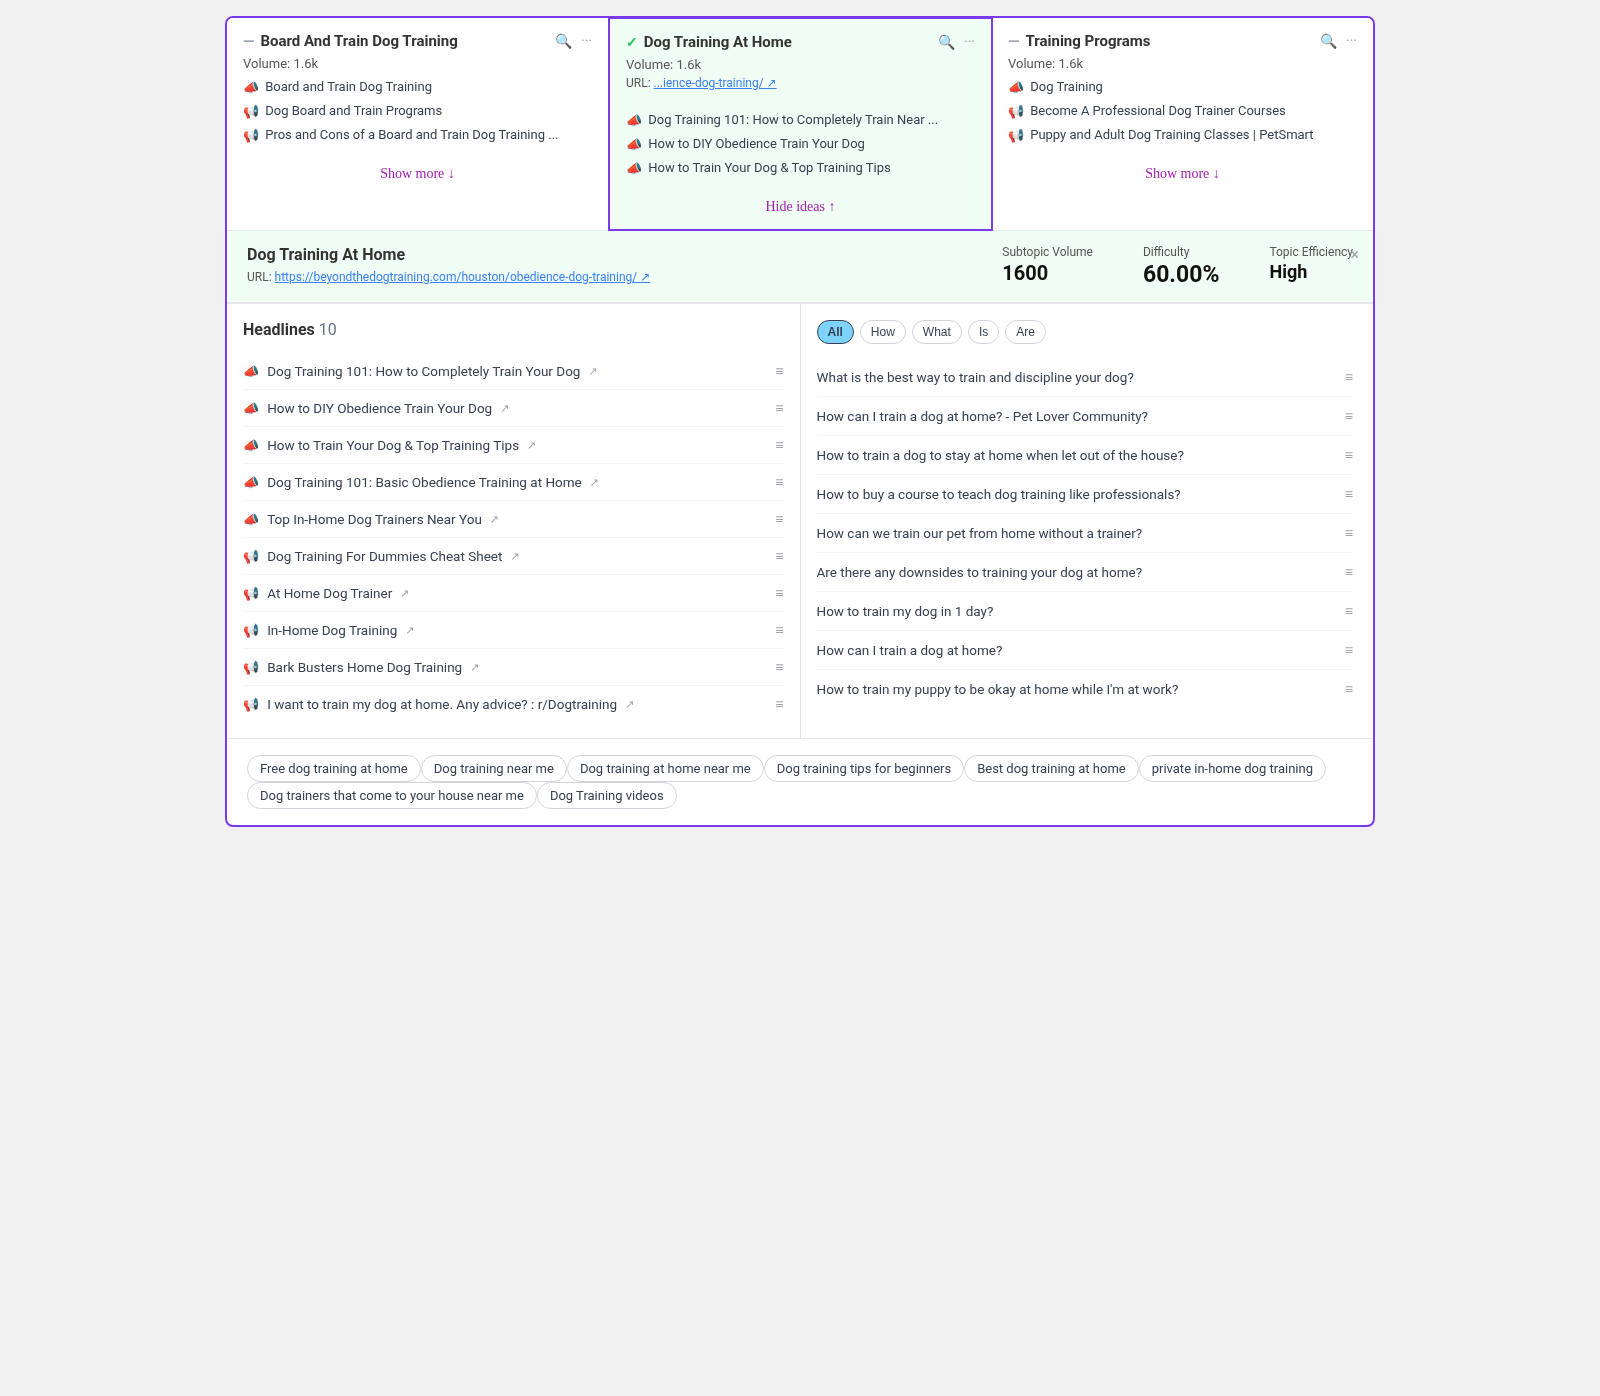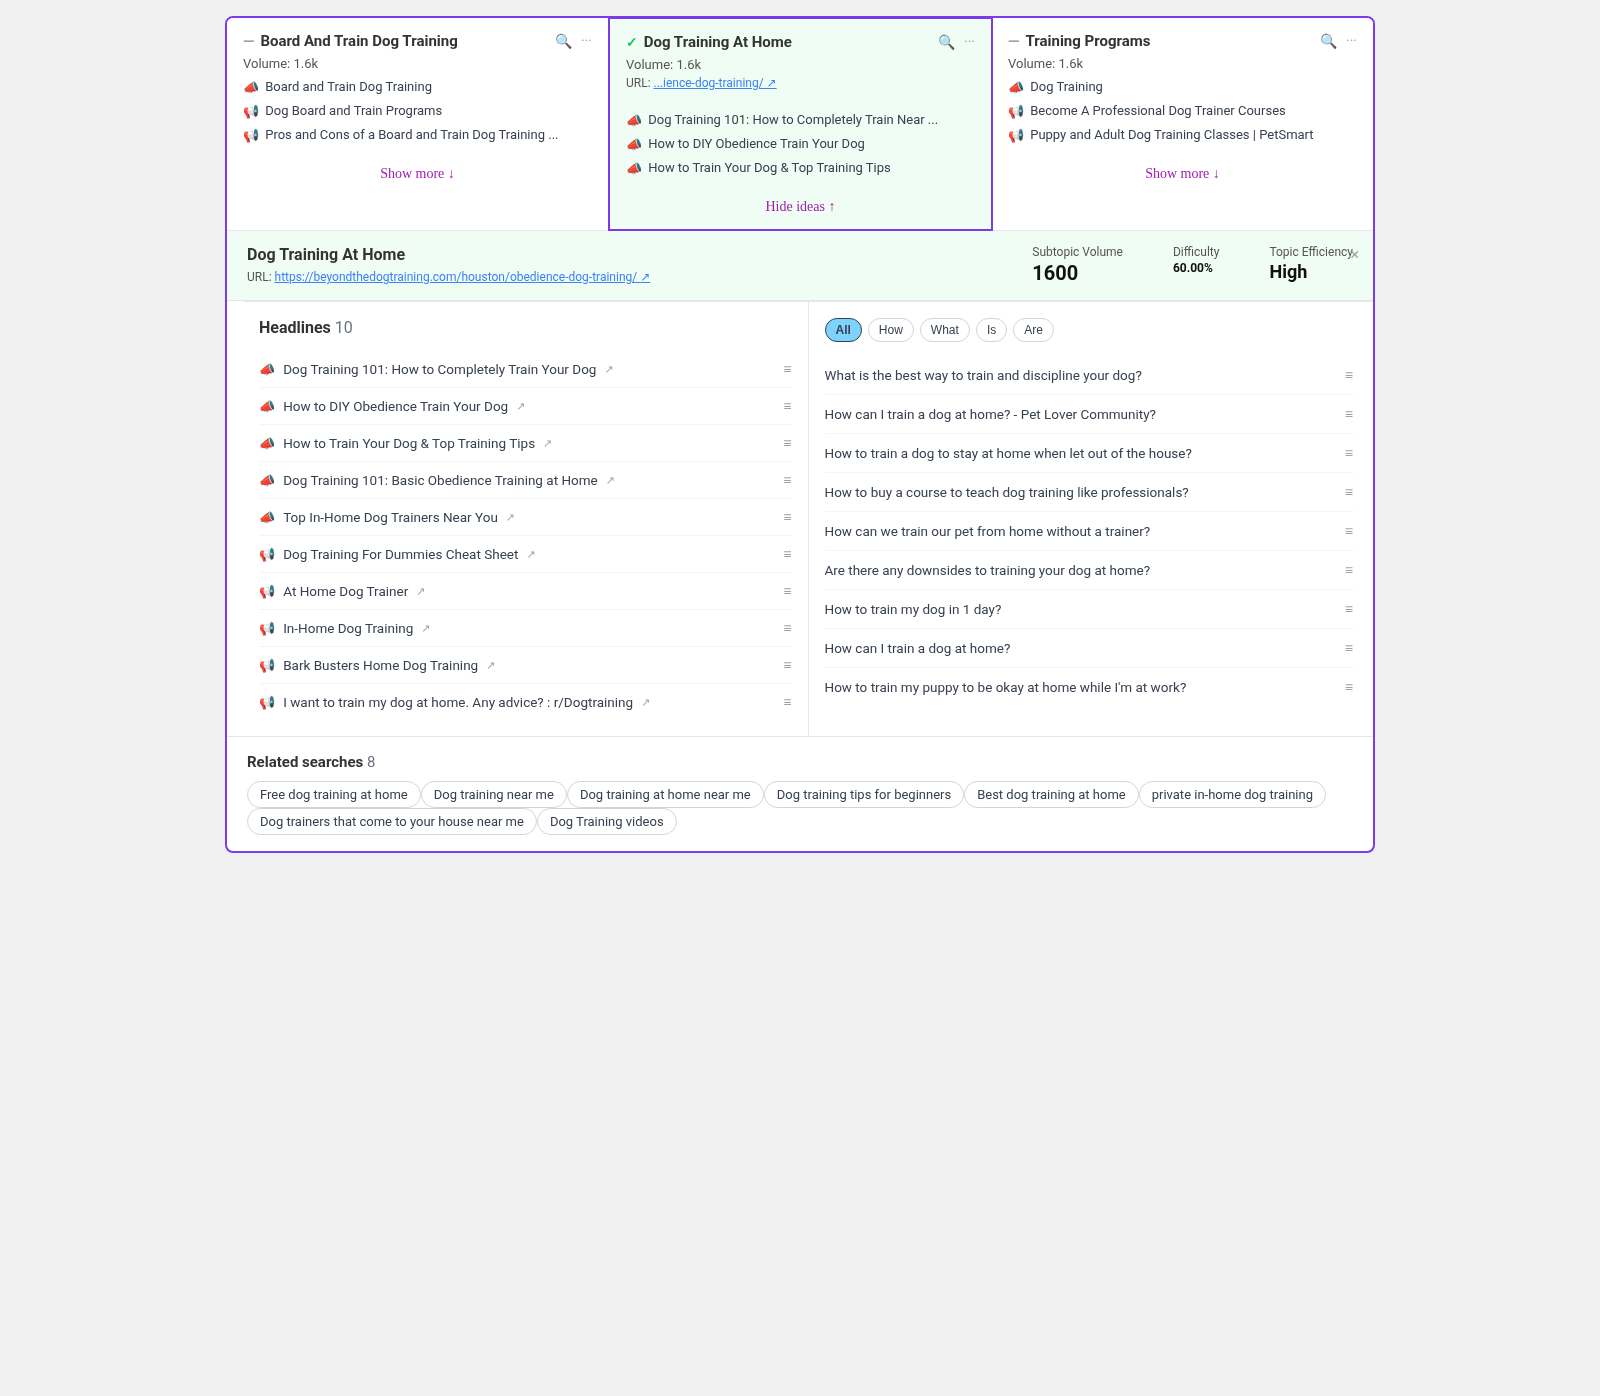--- a/index.html
+++ b/index.html
@@ -124,35 +124,34 @@
     .stat-label {
       font-size: 12px;
       color: #555;
       margin-bottom: 2px;
     }
     .stat-value {
       font-weight: 700;
       font-size: 20px;
       color: #111;
     }
-    .stat-value.percent { font-size: 12px; }
+    .stat-value.percent { font-size: 23px; }
     .stat-value.high { font-size: 18px; }
     .close-btn {
       position: absolute;
       right: 14px;
       top: 14px;
       cursor: pointer;
       color: #9ca3af;
       font-size: 16px;
     }
     
     .content-area {
       display: flex;
       border-top: 1px solid #e5e7eb;
-      margin-left: 16px;
     }
     .headlines-col {
       flex: 1;
       border-right: 1px solid #e5e7eb;
       padding: 16px;
     }
     .questions-col {
       flex: 1;
       padding: 16px;
       position: relative;
@@ -521,23 +520,20 @@
         <div class="question-item">
           <span>How to train my puppy to be okay at home while I'm at work?</span>
           <span class="menu-icon">≡</span>
         </div>
       </div>
     </div>
 
   </div>
 
   <div class="related-section">
-    <div class="related-title">
-      Related searches <span>8</span>
-    </div>
     <div class="tags">
       <span class="tag">Free dog training at home</span>
       <span class="tag">Dog training near me</span>
       <span class="tag">Dog training at home near me</span>
       <span class="tag">Dog training tips for beginners</span>
       <span class="tag">Best dog training at home</span>
       <span class="tag">private in-home dog training</span>
       <span class="tag">Dog trainers that come to your house near me</span>
       <span class="tag">Dog Training videos</span>
     </div>

